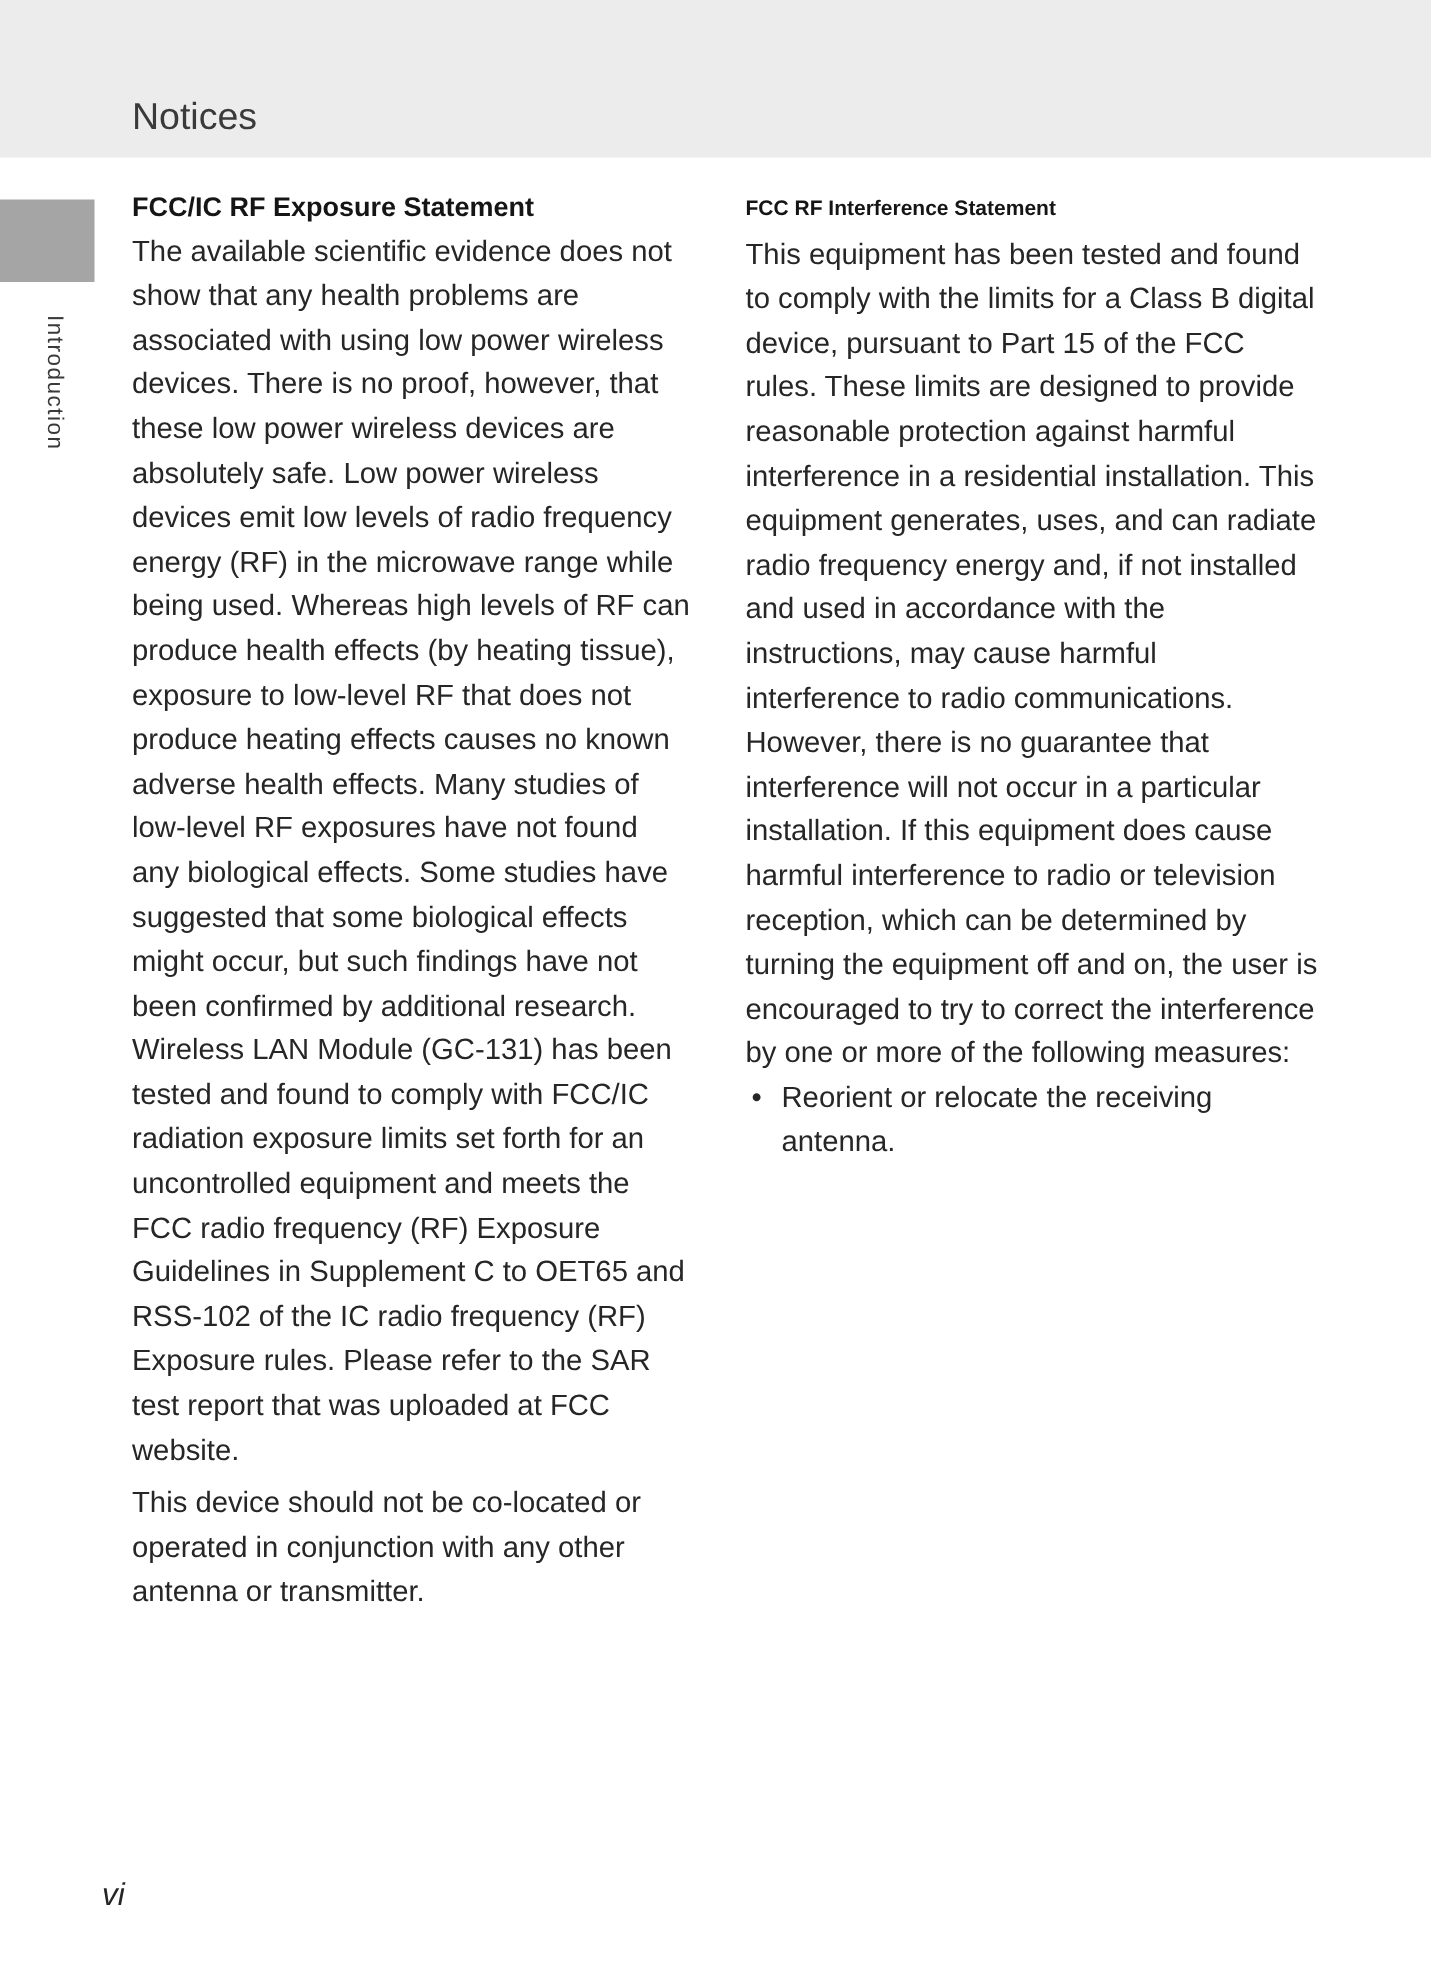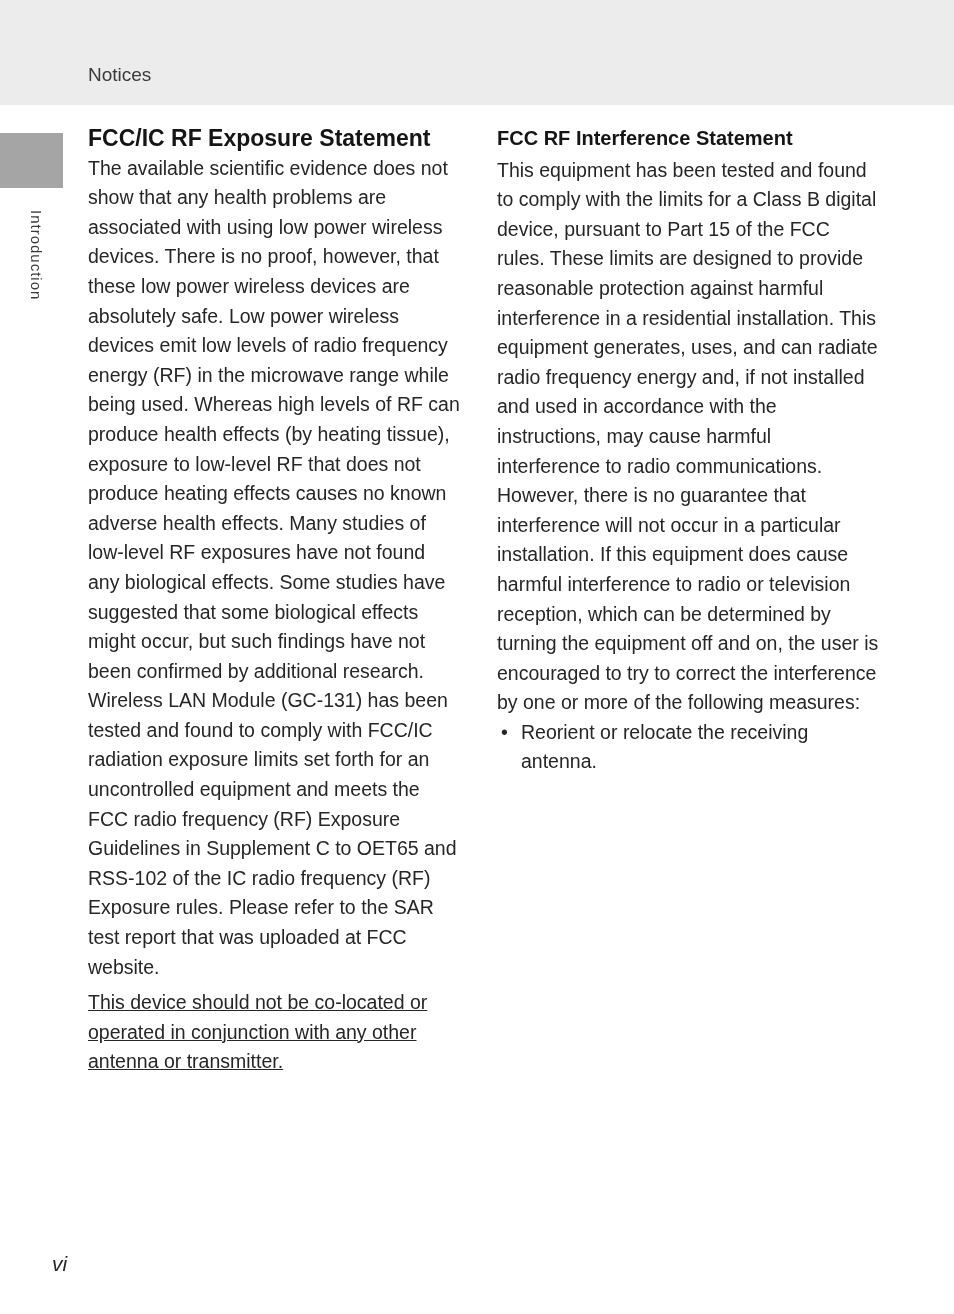--- a/index.html
+++ b/index.html
@@ -13,21 +13,21 @@
   }
   .header-band {
     position: absolute;
     top: 0; left: 0;
     width: 954px; height: 105px;
     background: #ececec;
   }
   .header-title {
     position: absolute;
     left: 88px; top: 64px;
-    font-size: 19px;
+    font-size: 25px;
     color: #3a3a3a;
   }
   .side-tab {
     position: absolute;
     left: 0; top: 133px;
     width: 63px; height: 55px;
     background: #a5a5a5;
   }
   .side-label {
     position: absolute;
@@ -41,59 +41,59 @@
   .col {
     position: absolute;
     top: 124px;
     font-size: 19.5px;
     line-height: 29.6px;
     text-align: left;
   }
   .col-left  { left: 88px;  width: 372px; }
   .col-right { left: 497px; width: 382px; }
   .heading {
-    font-size: 23px;
+    font-size: 18px;
     font-weight: bold;
     color: #151515;
     line-height: 29.6px;
   }
   .big-heading {
     font-size: 21px;
     font-weight: bold;
     color: #151515;
     line-height: 31px;
     text-decoration: underline;
     text-underline-offset: 4px;
     margin-bottom: 10px;
   }
   .subheading {
-    font-size: 20px;
+    font-size: 14px;
     font-weight: bold;
     color: #151515;
     line-height: 29.6px;
     margin-bottom: 2px;
   }
-  .para2 { margin-top: 6px; text-decoration: underline; }
+  .para2 { margin-top: 6px; }
   ul.measures {
     list-style: none;
     margin: 0; padding: 0;
   }
   ul.measures li {
     position: relative;
     padding-left: 24px;
   }
   ul.measures li::before {
     content: "\2022";
     position: absolute;
     left: 4px;
     top: 0;
   }
   .page-number {
     position: absolute;
-    left: 52px; top: 1252px;
+    left: 68px; top: 1252px;
     font-size: 21px;
     font-style: italic;
     color: #262626;
   }
 </style>
 </head>
 <body>
 
 <div>
 

